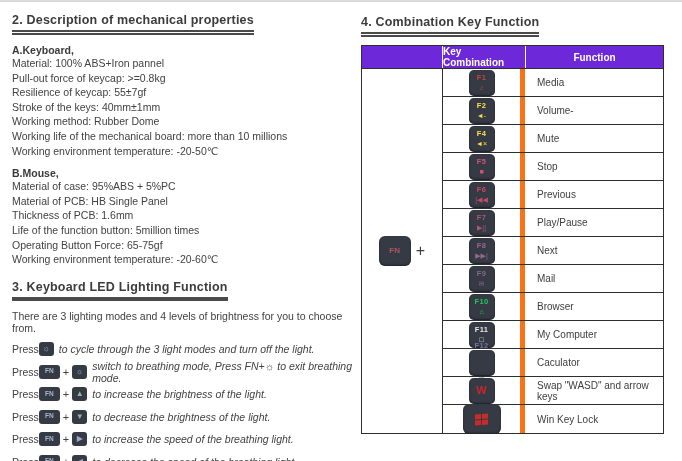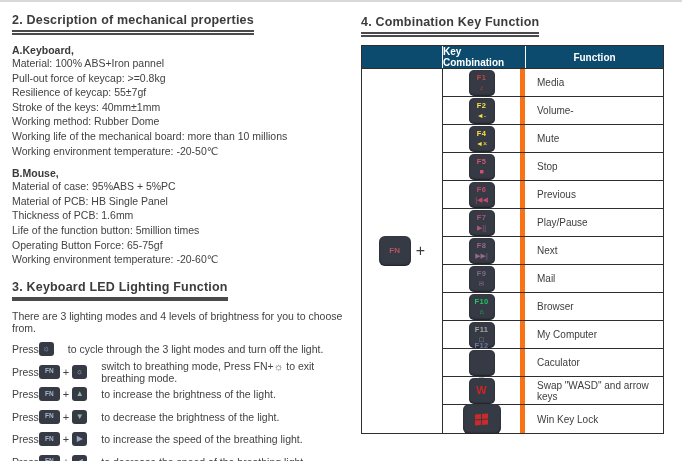--- a/index.html
+++ b/index.html
@@ -17,34 +17,34 @@
     border-bottom:5px double #4a4a4a;
   }
   .sec-title.thick{border-bottom:4px solid #4a4a4a;}
   .s3{margin-top:13px;}
 
   .spec-heading{font-weight:bold;font-size:10.5px;margin-top:9px;color:#3a3a3a;}
   .spec-line{font-size:10.5px;line-height:14.6px;color:#424242;}
 
   .intro{font-size:10.5px;margin-top:9px;color:#424242;}
   .press-row{display:flex;align-items:center;font-size:10.5px;margin-top:8.5px;height:14px;color:#424242;}
-  .press-row .ptext{margin-left:14px;}
+  .press-row .ptext{margin-left:5px;font-style:italic;}
   .press-row .plabel{}
   .mini-keycap{
     display:inline-flex;align-items:center;justify-content:center;
     background:#363a44;border-radius:3px;width:15px;height:14px;
     font-size:8px;line-height:1;flex:none;
   }
   .mini-keycap.fn{width:21px;font-size:6.5px;font-weight:bold;}
   .mini-plus{margin:0 3px;font-size:11px;color:#424242;}
 
   
   .combo-table{margin-top:8px;border:1px solid #2e2e2e;width:303px;box-sizing:border-box;}
   .thead{display:flex;height:22px;gap:1px;background:#ffffff;border-bottom:1px solid #2e2e2e;}
-  .hcell{background:#0c4a6e;color:#ffffff;font-weight:bold;font-size:10px;
+  .hcell{background:#6d28d9;color:#ffffff;font-weight:bold;font-size:10px;
          display:flex;align-items:center;justify-content:center;}
   .hcell.c1{width:80px;}
   .hcell.c2{width:82px;}
   .hcell.c3{flex:1;}
   .tbody{display:flex;}
   .fn-col{width:81px;border-right:1px solid #2e2e2e;box-sizing:border-box;
           display:flex;align-items:center;justify-content:center;}
   .rows-col{flex:1;}
   .trow{display:flex;height:28px;border-bottom:1px solid #2e2e2e;box-sizing:border-box;}
   .trow:last-child{border-bottom:none;}
@@ -235,21 +235,21 @@
               <div class="kcell">
                 <span class="keycap" style="color: #22c55e; text-align: right;">
                   <span class="klabel">F10</span>
                   <span class="kicon">⌂</span>
                 </span>
               </div>
               <div class="fcell">Browser</div>
             </div>
             <div class="trow">
               <div class="kcell">
-                <span class="keycap" style="color: #a3a3a3;">
+                <span class="keycap" style="color: #e5e5e5;">
                   <span class="klabel">F11</span>
                   <span class="kicon">□</span>
                 </span>
               </div>
               <div class="fcell">My Computer</div>
             </div>
             <div class="trow">
               <div class="kcell">
                 <span class="keycap" style="color: rgb(109, 122, 160); gap: 24px;">
                   <span class="klabel">F12</span>

